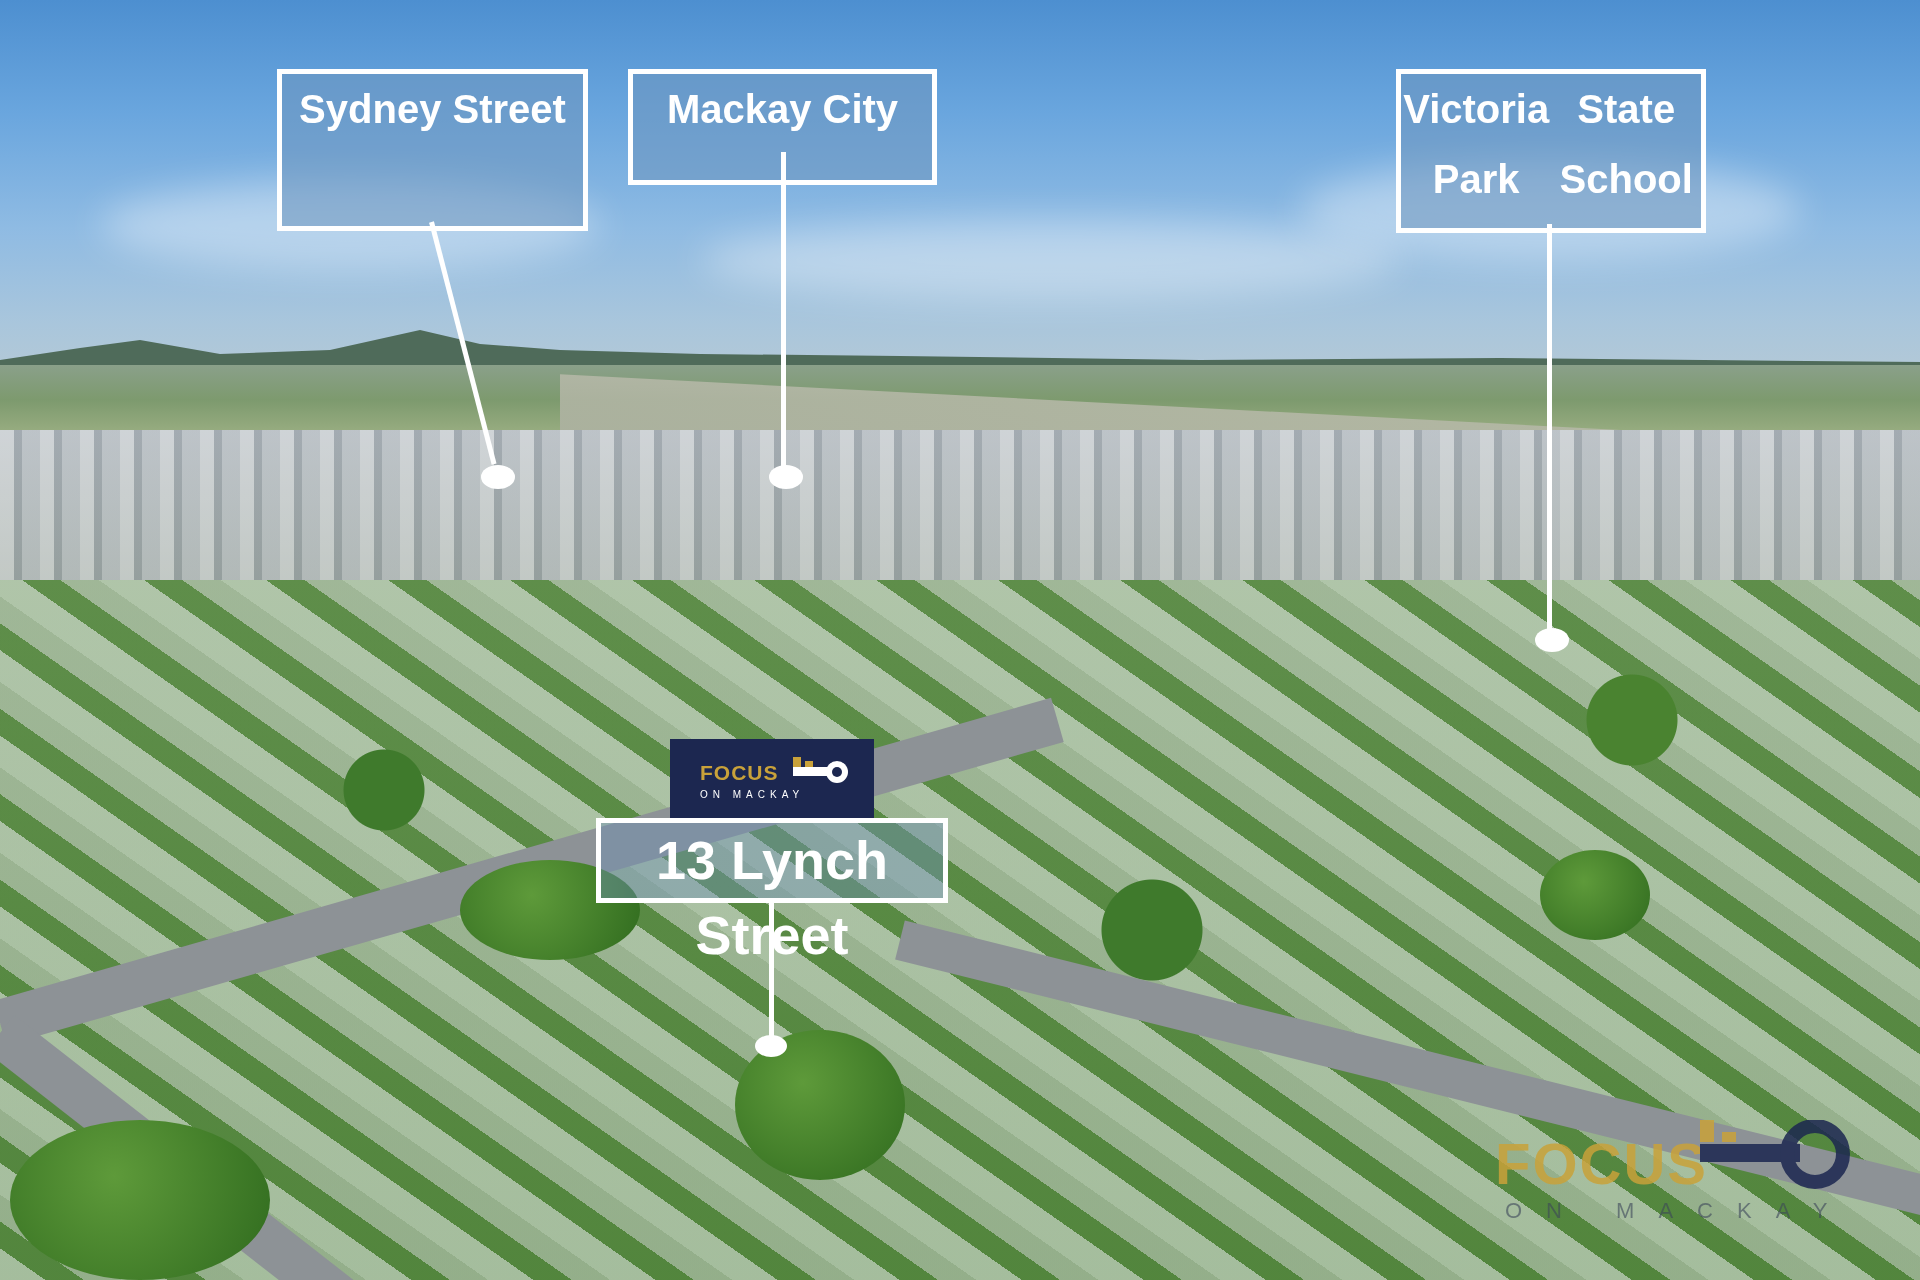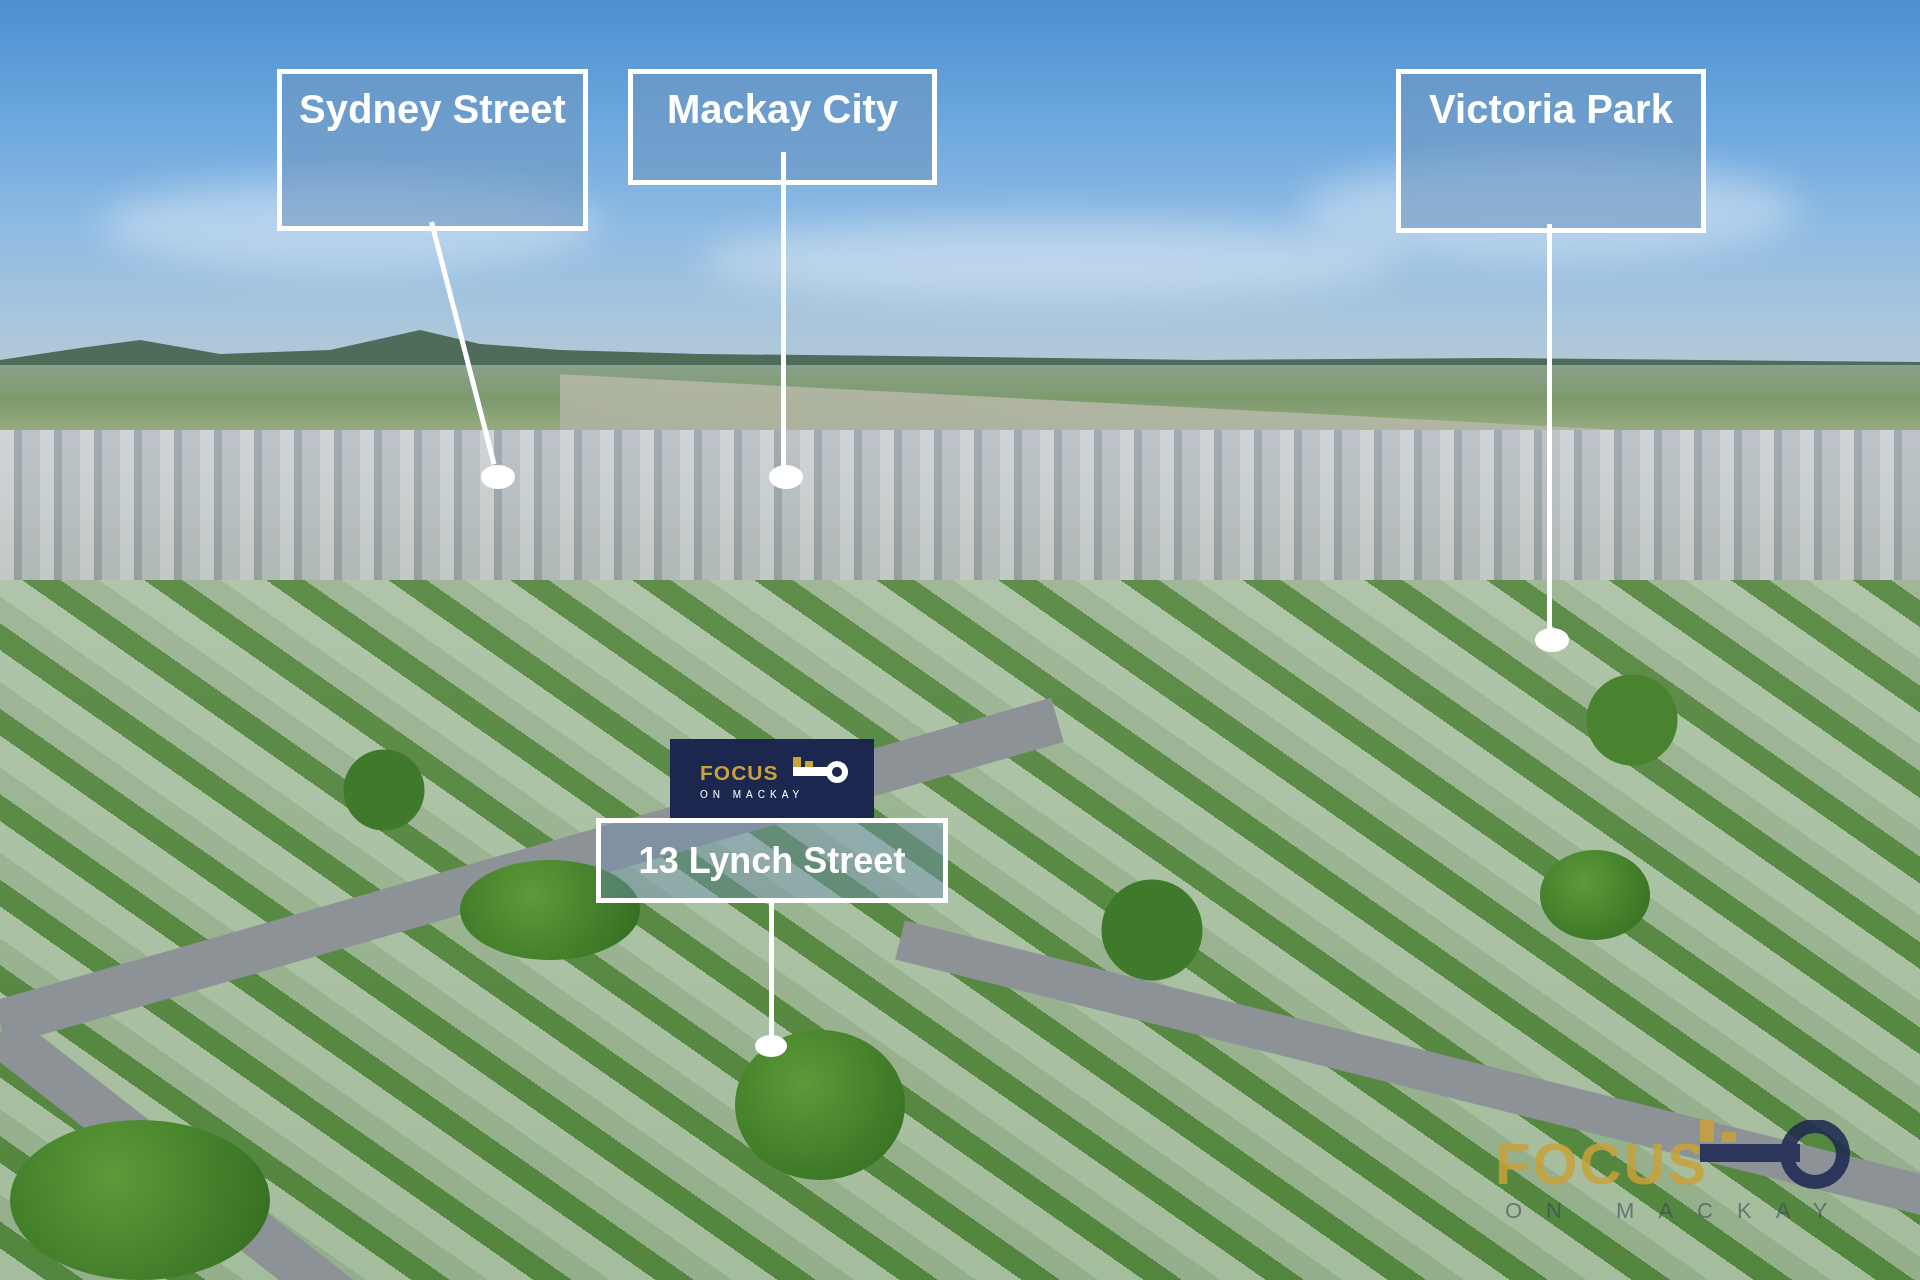--- a/index.html
+++ b/index.html
@@ -35,21 +35,21 @@
   .leader { position:absolute; background:#fff; width:5px; transform-origin:top center; }
   .dot { position:absolute; width:34px; height:24px; border-radius:50%; background:#fff; }
 
   .logo-box { position:absolute; left:670px; top:739px; width:204px; height:79px; background:#1c2750; }
   .logo-focus { position:absolute; left:30px; top:22px; color:#c9a23a; font-family:"Liberation Sans", sans-serif; font-weight:bold; font-size:21px; letter-spacing:1px; }
   .logo-sub { position:absolute; left:30px; top:50px; color:#fff; font-family:"Liberation Sans", sans-serif; font-size:10px; letter-spacing:5px; }
   .logo-key { position:absolute; left:123px; top:18px; width:60px; height:30px; }
 
   .addr-box { position:absolute; left:596px; top:818px; width:352px; height:85px; border:5px solid #fff;
     background:rgba(110,145,180,0.45); box-sizing:border-box; color:#fff; font-family:"Liberation Sans", sans-serif; font-weight:bold;
-    font-size:36px; text-align:center; line-height:75px; }
+    font-size:54px; text-align:center; line-height:75px; }
 
   .watermark { position:absolute; left:1495px; top:1120px; width:360px; height:110px; opacity:.85; }
   .wm-focus { position:absolute; left:0; top:10px; font-family:"Liberation Sans", sans-serif; font-weight:bold; font-size:58px; color:#c9a23a; letter-spacing:2px; }
   .wm-sub { position:absolute; left:10px; top:78px; font-family:"Liberation Sans", sans-serif; font-size:22px; color:rgba(60,70,90,.7); letter-spacing:24px; }
   .wm-key { position:absolute; left:205px; top:0; width:150px; height:80px; }
 </style>
 </head>
 <body>
 
 <div class="scene">
@@ -82,20 +82,21 @@
 <div class="dot" style="left:481px;top:465px;"></div>
 
 <div class="label-box" style="left:628px;top:62px;width:309px;height:116px;">
   <span>Mackay City</span>
 </div>
 <div class="leader" style="left:781px;top:152px;height:318px;"></div>
 <div class="dot" style="left:769px;top:465px;"></div>
 
 <div class="label-box" style="left:1396px;top:62px;width:310px;height:164px;">
   <span>Victoria Park</span>
+  <span>State School</span>
 </div>
 <div class="leader" style="left:1547px;top:224px;height:405px;"></div>
 <div class="dot" style="left:1535px;top:628px;"></div>
 
 <div class="logo-box">
   <div class="logo-focus">FOCUS</div>
   <svg class="logo-key" viewBox="0 0 60 30">
     <rect x="0" y="0" width="8" height="10" fill="#c9a23a"></rect>
     <rect x="12" y="4" width="8" height="6" fill="#c9a23a"></rect>
     <rect x="0" y="10" width="38" height="9" fill="#ffffff"></rect>

